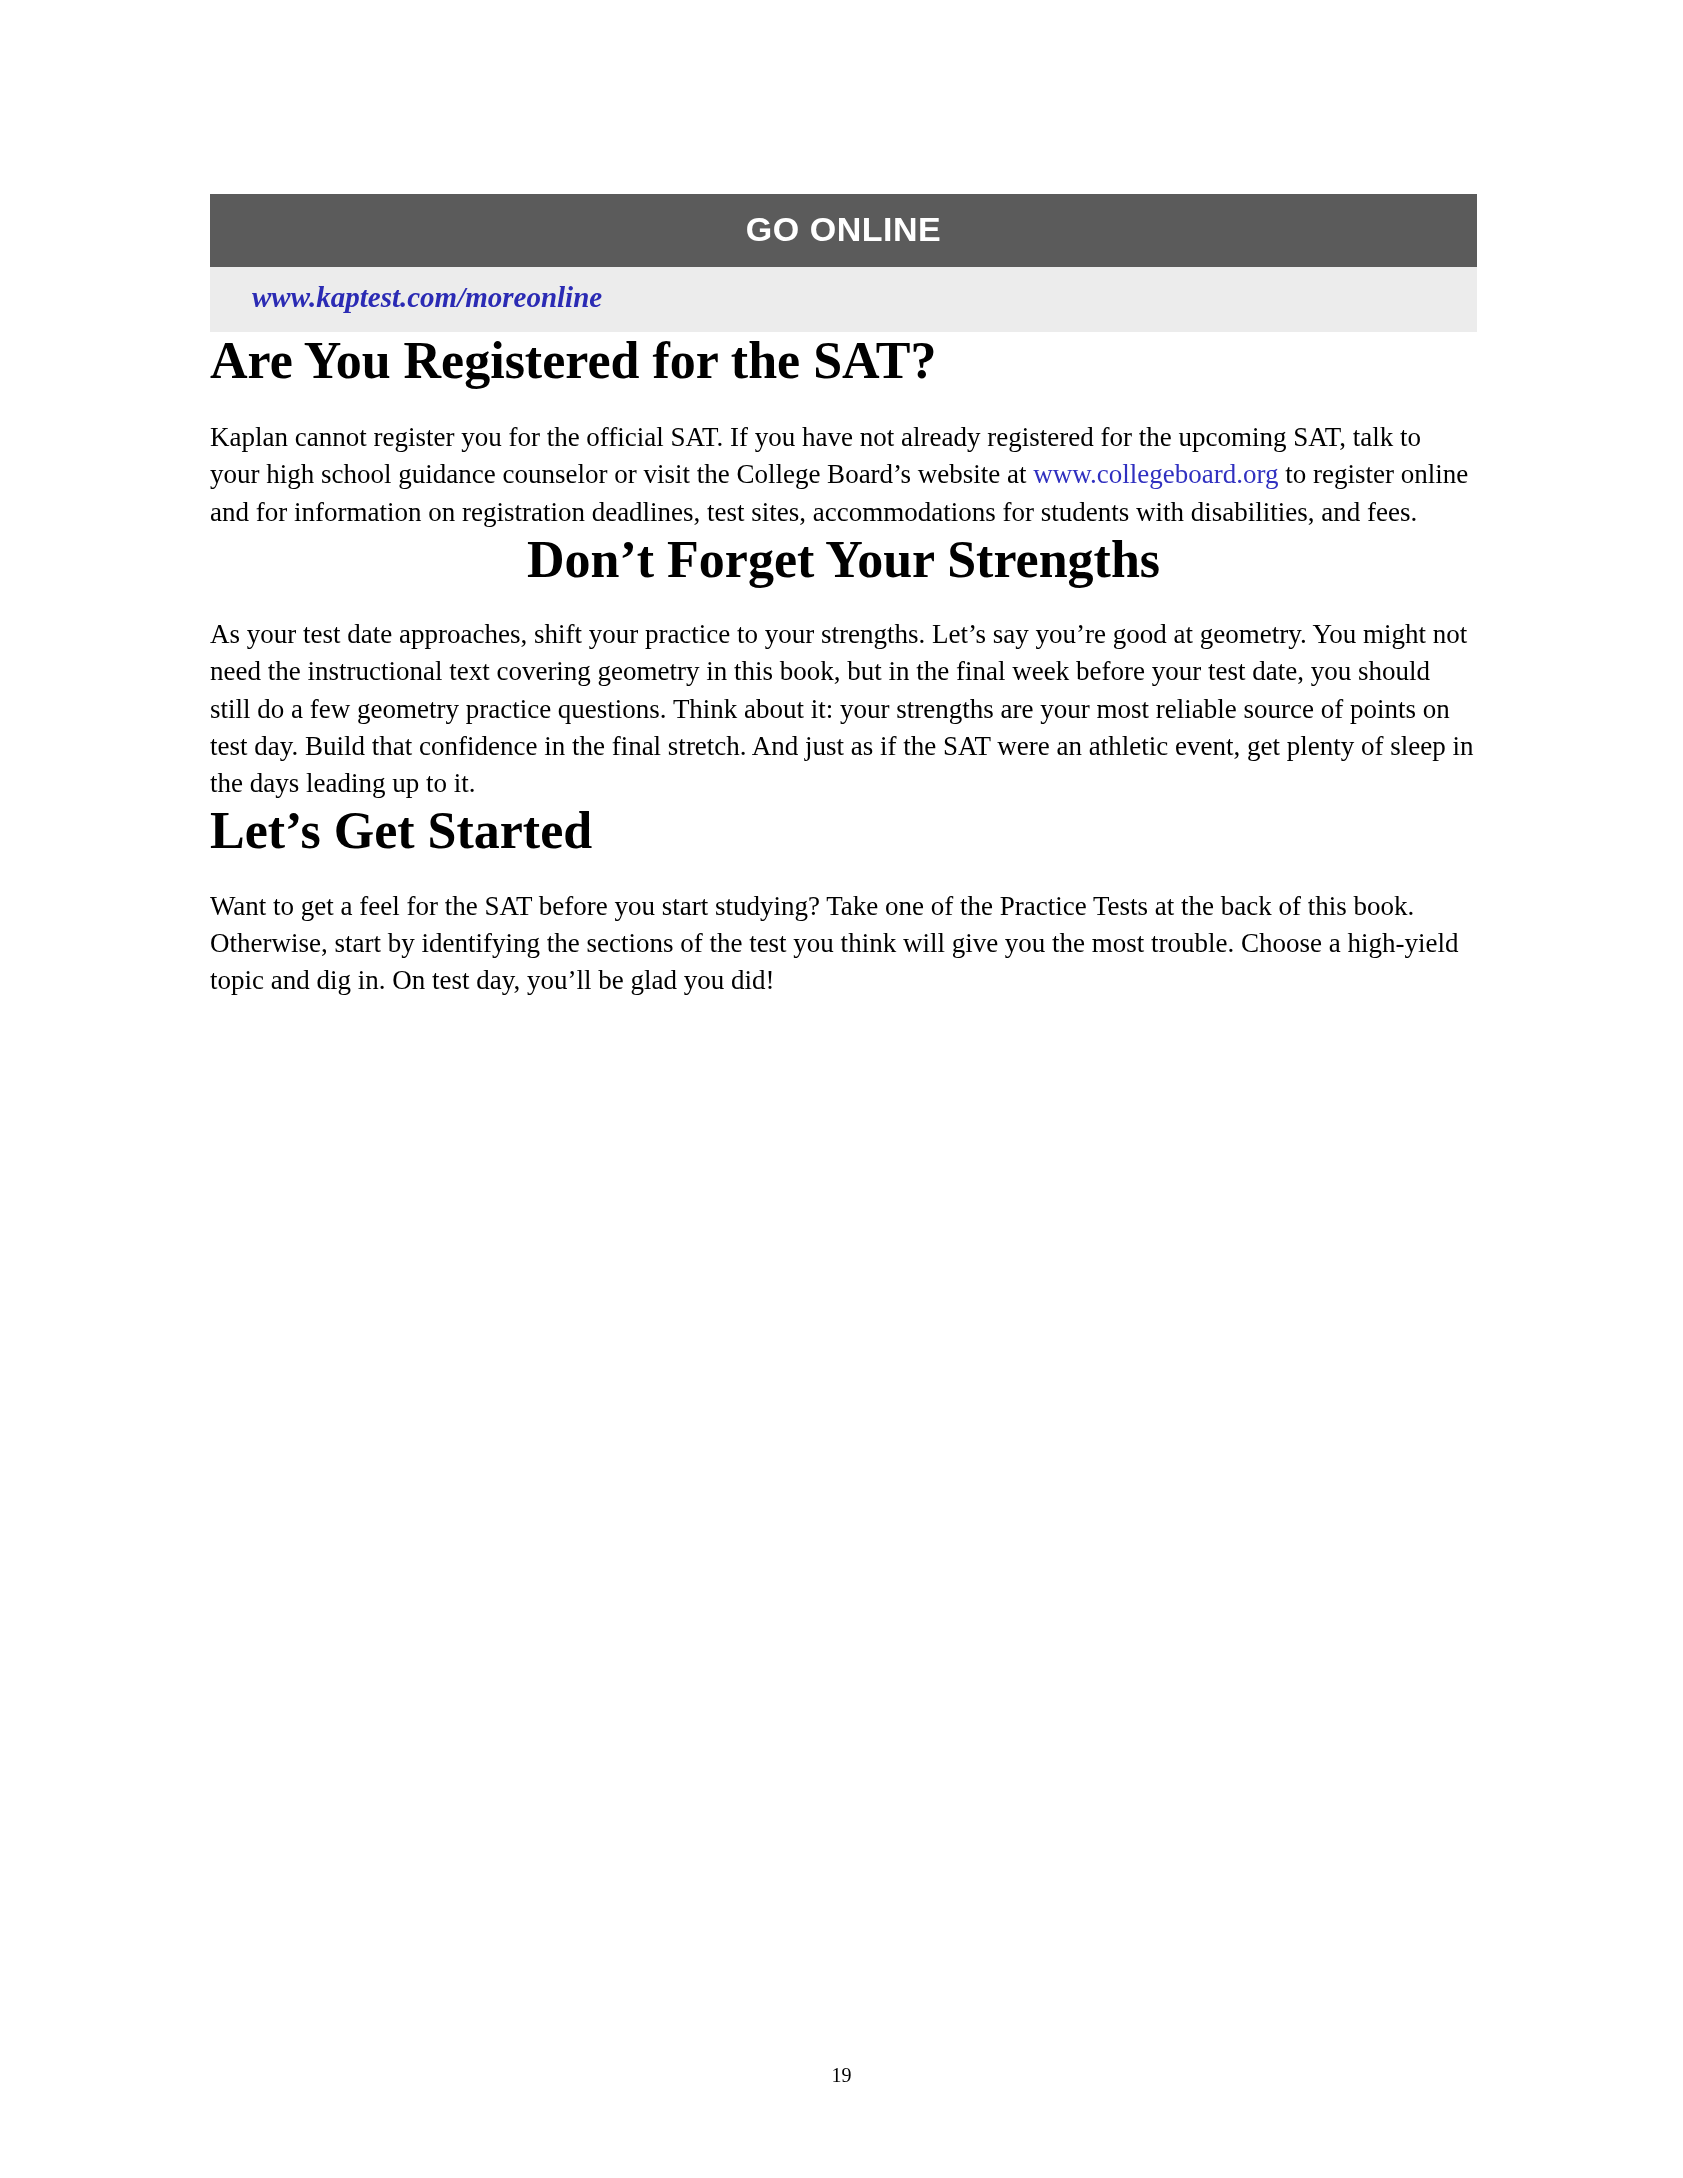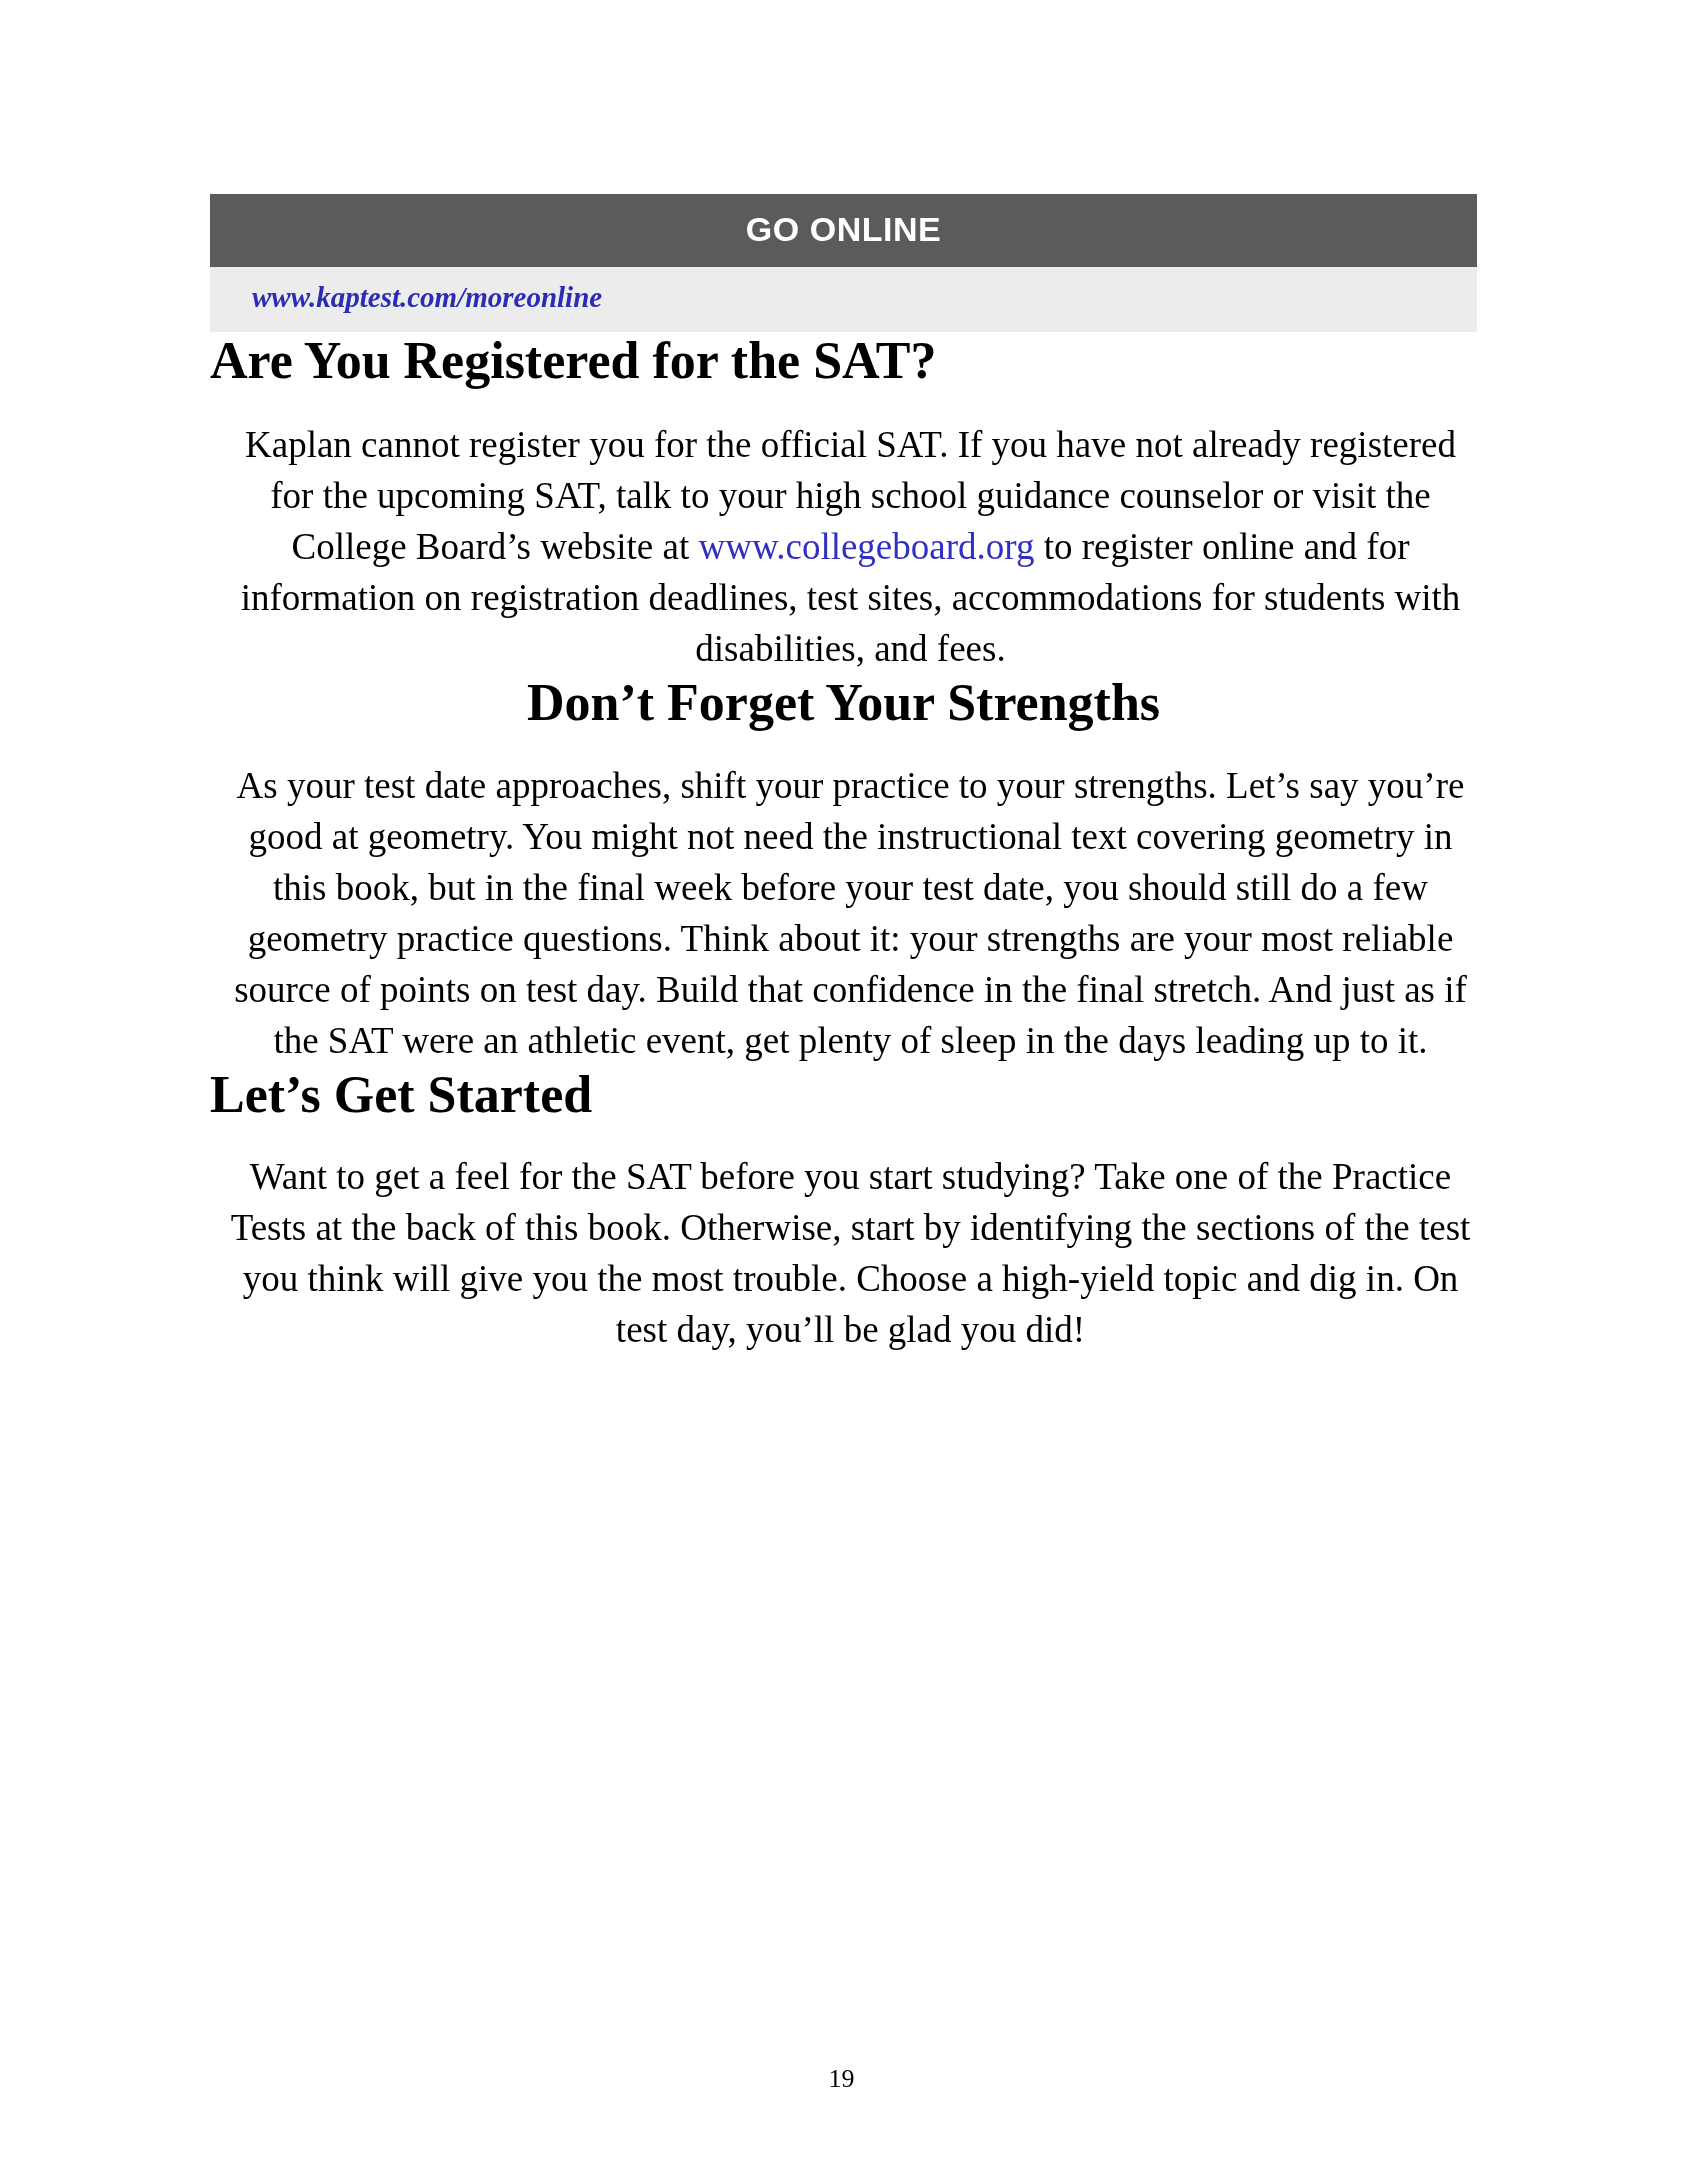--- a/index.html
+++ b/index.html
@@ -63,41 +63,41 @@
     margin: 0;
     padding: 0;
     line-height: 1.1;
     font-family: "Liberation Serif", serif;
   }
   .h-1 { margin-top: 61px; }
   .h-2 { margin-top: 95px; text-align: center; }
   .h-3 { margin-top: 95px; }
 
   p.body-text {
-    font-size: 37px;
+    font-size: 27px;
     line-height: 1.38;
-    margin: 28px 0 0 14px;
+    margin: 28px 0 0 0;
     padding: 0;
-    text-align: center;
+    text-align: left;
     font-family: "Liberation Serif", serif;
   }
   p.body-text.first { margin-top: 30px; }
 
   a.inline-link {
     color: #3030c0;
     text-decoration: none;
   }
 
   .page-number {
     position: absolute;
     left: 0;
     right: 0;
     top: 2064px;
     text-align: center;
-    font-size: 26px;
+    font-size: 20px;
     font-family: "Liberation Serif", serif;
     color: #000000;
   }
 </style>
 </head>
 <body>
 
 <div class="page">
   <div class="content">
 

